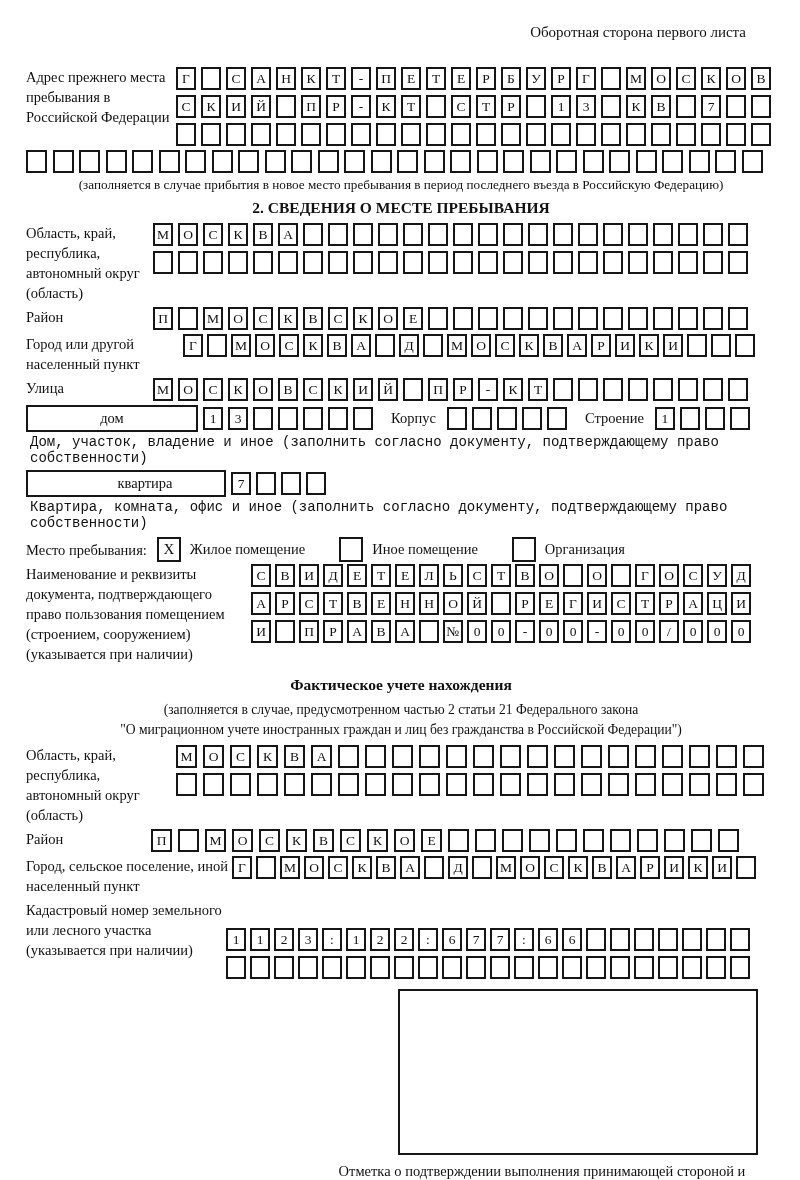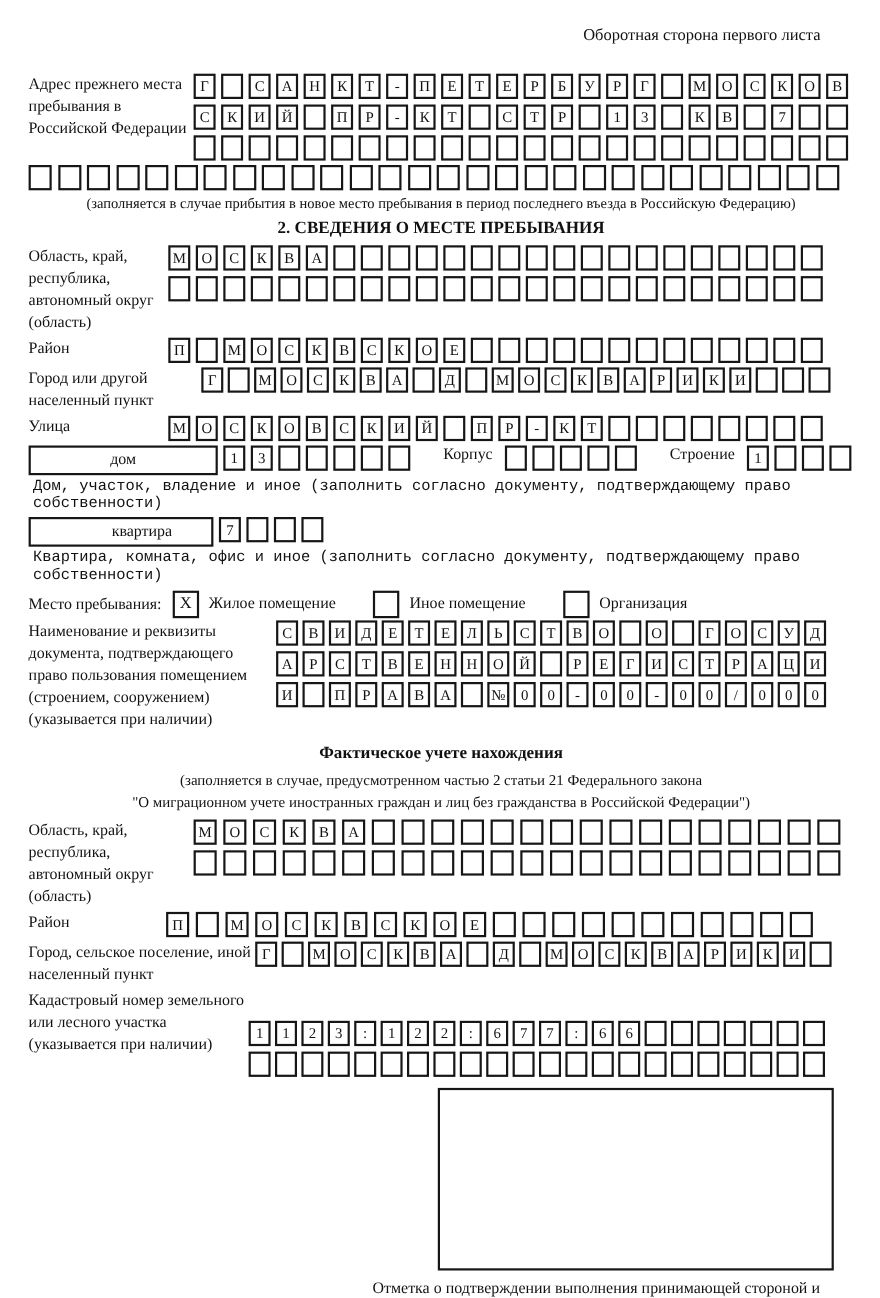--- a/index.html
+++ b/index.html
@@ -35,23 +35,23 @@
   .note-center { font-size:13.2px; text-align:center; margin:4px 0 3px; }
   .note-left { font-size:14px; margin:2px 0 4px 4px;font-family:Liberation Mono, monospace; }
 
   .sec-header { text-align:center; font-weight:bold; font-size:15.5px; margin:6px 0 6px; }
 
   .labelbox {
     border:2px solid #161616; height:27px;
     display:flex; align-items:center; justify-content:center;
     font-size:14.5px; flex:0 0 auto; background:#fff;
   }
-  .inline-row { display:flex; margin:3px 0 2px; }
+  .inline-row { display:flex; align-items:center; margin:3px 0 2px; }
   .inline-row .cells { margin-left:5px; }
-  .mid-label { font-size:14.5px; margin:0 6px 0 30px; }
+  .mid-label { font-size:14.5px; margin:0 6px 0 18px; }
 
   .stay-row { display:flex; align-items:center; margin:6px 0 2px; }
   .checkbox {
     width:24px; height:25px; border:2px solid #161616;
     display:flex; align-items:center; justify-content:center;
     font-size:15px; flex:0 0 auto; background:#fff;
   }
   .stay-row .opt-label { font-size:14.5px; margin:0 0 0 9px; }
   .stay-row .gap { width:34px; }
   .stay-note { font-size:14px; margin:1px 0 6px 205px; }
@@ -362,21 +362,21 @@
     <div class="cells">
         <span class="cell">1</span>
         <span class="cell"></span>
         <span class="cell"></span>
         <span class="cell"></span>
       </div>
   </div>
   <div class="note-left">Дом, участок, владение и иное (заполнить согласно документу, подтверждающему право собственности)</div>
 
   <div class="inline-row">
-    <div class="labelbox" style="width:168px;padding-left:38px;">квартира</div>
+    <div class="labelbox" style="width:200px;padding-left:38px;">квартира</div>
     <div class="cells">
         <span class="cell">7</span>
         <span class="cell"></span>
         <span class="cell"></span>
         <span class="cell"></span>
       </div>
   </div>
   <div class="note-left">Квартира, комната, офис и иное (заполнить согласно документу, подтверждающему право собственности)</div>
 
   <div class="stay-row">

